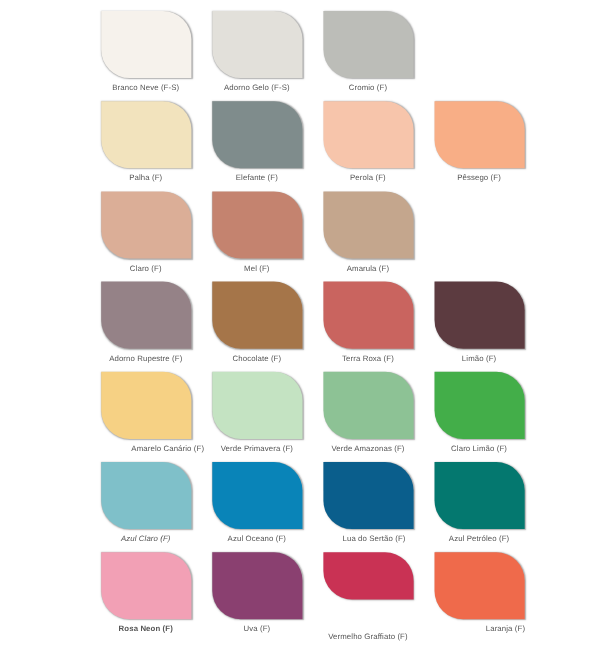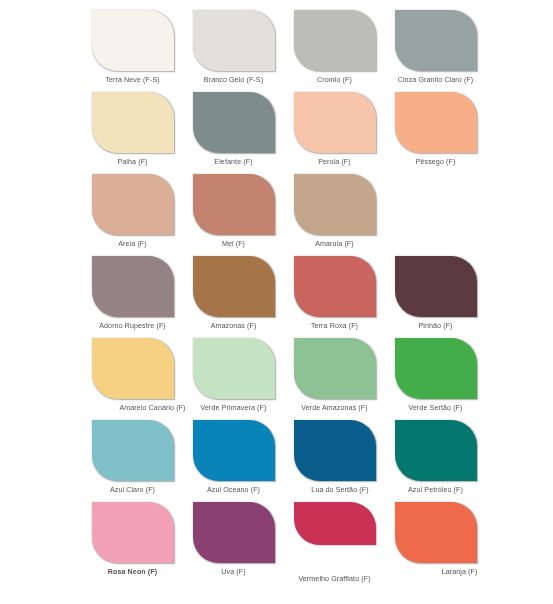--- a/index.html
+++ b/index.html
@@ -55,33 +55,29 @@
     letter-spacing: 0.1px;
   }
 </style>
 </head>
 <body style="background: rgb(255, 255, 255);">
 
 <div id="palette-sheet">
     <div class="palette-row">
       <div class="swatch-cell">
         <div class="swatch-chip" style="background: rgb(246, 242, 236);"></div>
-        <div class="swatch-label" style="color: rgb(84, 84, 84);">Terra Neve (F-S)</div>
+        <div class="swatch-label" style="color: rgb(84, 84, 84);">Branco Neve (F-S)</div>
       </div>
       <div class="swatch-cell">
         <div class="swatch-chip" style="background: rgb(226, 224, 218);"></div>
-        <div class="swatch-label" style="color: rgb(84, 84, 84);">Branco Gelo (F-S)</div>
+        <div class="swatch-label" style="color: rgb(84, 84, 84);">Adorno Gelo (F-S)</div>
       </div>
       <div class="swatch-cell">
         <div class="swatch-chip" style="background: rgb(188, 189, 184);"></div>
         <div class="swatch-label" style="color: rgb(84, 84, 84);">Cromio (F)</div>
-      </div>
-      <div class="swatch-cell">
-        <div class="swatch-chip" style="background: rgb(150, 163, 162);"></div>
-        <div class="swatch-label" style="color: rgb(84, 84, 84);">Cinza Granito Claro (F)</div>
       </div>
     </div>
     <div class="palette-row">
       <div class="swatch-cell">
         <div class="swatch-chip" style="background: rgb(242, 227, 189);"></div>
         <div class="swatch-label" style="color: rgb(84, 84, 84);">Palha (F)</div>
       </div>
       <div class="swatch-cell">
         <div class="swatch-chip" style="background: rgb(127, 140, 140);"></div>
         <div class="swatch-label" style="color: rgb(84, 84, 84);">Elefante (F)</div>
@@ -91,71 +87,71 @@
         <div class="swatch-label" style="color: rgb(84, 84, 84);">Perola (F)</div>
       </div>
       <div class="swatch-cell">
         <div class="swatch-chip" style="background: rgb(248, 174, 134);"></div>
         <div class="swatch-label" style="color: rgb(84, 84, 84);">Pêssego (F)</div>
       </div>
     </div>
     <div class="palette-row">
       <div class="swatch-cell">
         <div class="swatch-chip" style="background: rgb(219, 174, 151);"></div>
-        <div class="swatch-label" style="color: rgb(84, 84, 84);">Areia (F)</div>
+        <div class="swatch-label" style="color: rgb(84, 84, 84);">Claro (F)</div>
       </div>
       <div class="swatch-cell">
         <div class="swatch-chip" style="background: rgb(196, 131, 111);"></div>
         <div class="swatch-label" style="color: rgb(84, 84, 84);">Mel (F)</div>
       </div>
       <div class="swatch-cell">
         <div class="swatch-chip" style="background: rgb(196, 166, 141);"></div>
         <div class="swatch-label" style="color: rgb(84, 84, 84);">Amarula (F)</div>
       </div>
     </div>
     <div class="palette-row">
       <div class="swatch-cell">
         <div class="swatch-chip" style="background: rgb(149, 130, 135);"></div>
         <div class="swatch-label" style="color: rgb(84, 84, 84);">Adorno Rupestre (F)</div>
       </div>
       <div class="swatch-cell">
         <div class="swatch-chip" style="background: rgb(165, 117, 73);"></div>
-        <div class="swatch-label" style="color: rgb(84, 84, 84);">Amazonas (F)</div>
+        <div class="swatch-label" style="color: rgb(84, 84, 84);">Chocolate (F)</div>
       </div>
       <div class="swatch-cell">
         <div class="swatch-chip" style="background: rgb(201, 100, 95);"></div>
         <div class="swatch-label" style="color: rgb(84, 84, 84);">Terra Roxa (F)</div>
       </div>
       <div class="swatch-cell">
         <div class="swatch-chip" style="background: rgb(92, 59, 64);"></div>
-        <div class="swatch-label" style="color: rgb(84, 84, 84);">Pinhão (F)</div>
+        <div class="swatch-label" style="color: rgb(84, 84, 84);">Limão (F)</div>
       </div>
     </div>
     <div class="palette-row">
       <div class="swatch-cell">
         <div class="swatch-chip" style="background: rgb(246, 209, 132);"></div>
         <div class="swatch-label" style="color: rgb(84, 84, 84); margin-left: 40px;">Amarelo Canário (F)</div>
       </div>
       <div class="swatch-cell">
         <div class="swatch-chip" style="background: rgb(196, 227, 194);"></div>
         <div class="swatch-label" style="color: rgb(84, 84, 84);">Verde Primavera (F)</div>
       </div>
       <div class="swatch-cell">
         <div class="swatch-chip" style="background: rgb(141, 194, 149);"></div>
         <div class="swatch-label" style="color: rgb(84, 84, 84);">Verde Amazonas (F)</div>
       </div>
       <div class="swatch-cell">
         <div class="swatch-chip" style="background: rgb(67, 174, 73);"></div>
-        <div class="swatch-label" style="color: rgb(84, 84, 84);">Verde Sertão (F)</div>
+        <div class="swatch-label" style="color: rgb(84, 84, 84);">Claro Limão (F)</div>
       </div>
     </div>
     <div class="palette-row">
       <div class="swatch-cell">
         <div class="swatch-chip" style="background: rgb(127, 192, 201);"></div>
-        <div class="swatch-label" style="color: rgb(84, 84, 84);">Azul Claro (F)</div>
+        <div class="swatch-label" style="color: rgb(84, 84, 84); font-style: italic;">Azul Claro (F)</div>
       </div>
       <div class="swatch-cell">
         <div class="swatch-chip" style="background: rgb(9, 132, 184);"></div>
         <div class="swatch-label" style="color: rgb(84, 84, 84); text-align: right;">Azul Oceano (F)</div>
       </div>
       <div class="swatch-cell">
         <div class="swatch-chip" style="background: rgb(10, 94, 140);"></div>
         <div class="swatch-label" style="color: rgb(84, 84, 84); padding-left: 11px;">Lua do Sertão (F)</div>
       </div>
       <div class="swatch-cell">

